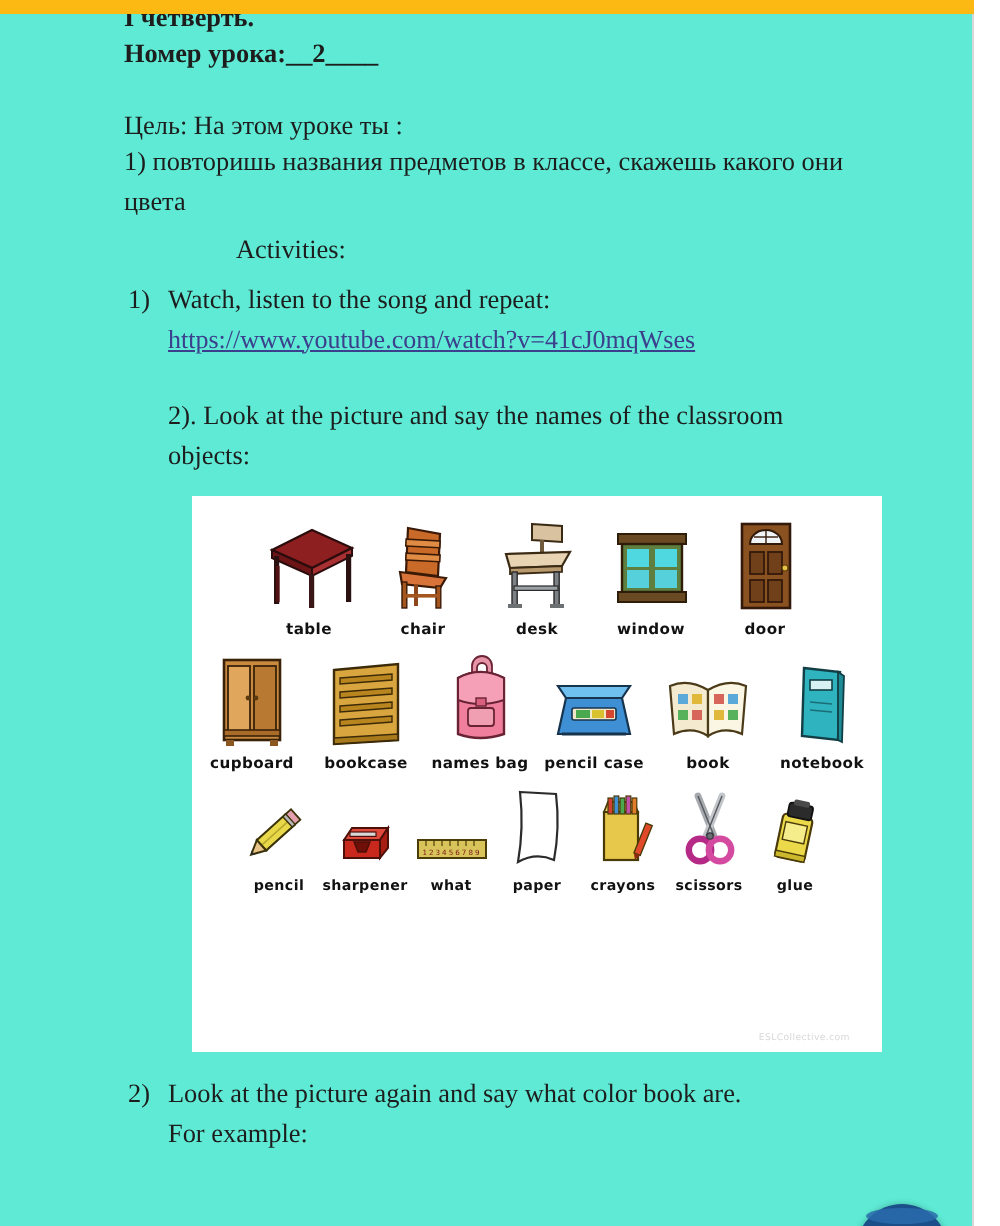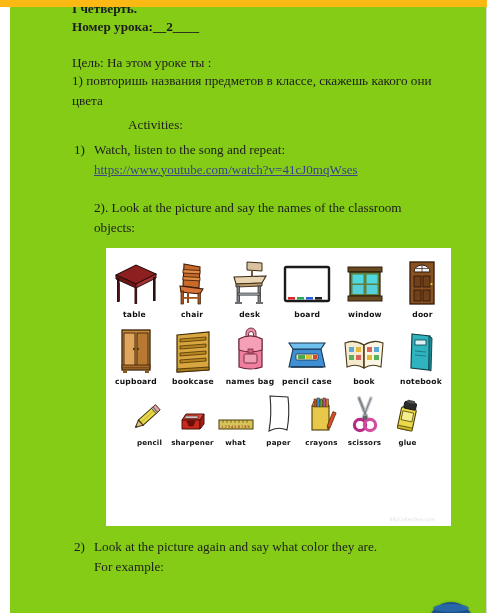--- a/index.html
+++ b/index.html
@@ -33,24 +33,24 @@
     width: 13px;
     height: 613px;
     background: #ffffff;
     border-left: 1px solid #d7d7d7;
     z-index: 30;
   }
 
   
   #page-sheet {
     position: absolute;
-    top: 0; left: 10px;
+    top: 0; left: 0;
     width: 487px;
     height: 613px;
-    background: #84cc16;
+    background: #5eead4;
     overflow: hidden;
   }
 
   .line {
     font-size: 13.2px;
     line-height: 19.5px;
     white-space: nowrap;
   }
   .line.wrap { white-space: normal; }
   .bold { font-weight: bold; }
@@ -122,21 +122,21 @@
     color: #000000;
     padding-top: 8px;
   }
 
   .poster-row {
     display: flex;
     justify-content: center;
     align-items: flex-end;
     margin-top: 8px;
   }
-  .poster-row.r1 { margin-top: 12px; justify-content: space-between; }
+  .poster-row.r1 { margin-top: 12px; }
 
   .cell {
     text-align: center;
     flex: 0 0 auto;
   }
   .r1 .cell, .r2 .cell { width: 57px; }
   .r3 .cell { width: 43px; }
 
   .art {
     height: 46px;
@@ -261,33 +261,20 @@
             <rect x="8" y="26" width="2.6" height="17" fill="#7d8185" stroke="#2b2b2b" stroke-width="0.7"></rect>
             <rect x="29" y="26" width="2.6" height="17" fill="#7d8185" stroke="#2b2b2b" stroke-width="0.7"></rect>
             <rect x="9" y="33" width="22" height="2.2" fill="#9aa0a4" stroke="#2b2b2b" stroke-width="0.6"></rect>
             <rect x="6" y="42" width="7" height="2" fill="#6c7073"></rect>
             <rect x="27" y="42" width="7" height="2" fill="#6c7073"></rect>
           </svg>
         </div>
         <div class="cap">desk</div>
       </div>
 
-      <div class="cell">
-        <div class="art">
-          <svg width="48" height="42" viewBox="0 0 48 42">
-            <rect x="2" y="3" width="44" height="34" rx="1.5" fill="#fdfdfd" stroke="#1b1b1b" stroke-width="2.4"></rect>
-            <rect x="5" y="6" width="38" height="26" fill="#ffffff"></rect>
-            <rect x="5" y="33" width="7" height="2.6" fill="#d42b2b"></rect>
-            <rect x="14" y="33" width="7" height="2.6" fill="#2aa85c"></rect>
-            <rect x="23" y="33" width="7" height="2.6" fill="#2b5fd4"></rect>
-            <rect x="32" y="33" width="7" height="2.6" fill="#222222"></rect>
-          </svg>
-        </div>
-        <div class="cap">board</div>
-      </div>
 
       <div class="cell">
         <div class="art">
           <svg width="40" height="44" viewBox="0 0 40 44">
             <rect x="3" y="5" width="34" height="5" fill="#6a4a22" stroke="#2e1d08" stroke-width="1"></rect>
             <rect x="5" y="10" width="30" height="24" fill="#5e7f3f" stroke="#2e1d08" stroke-width="1.2"></rect>
             <rect x="7.5" y="12.5" width="11" height="9" fill="#4fd8e0"></rect>
             <rect x="21.5" y="12.5" width="11" height="9" fill="#4fd8e0"></rect>
             <rect x="7.5" y="23" width="11" height="9" fill="#56d0da"></rect>
             <rect x="21.5" y="23" width="11" height="9" fill="#56d0da"></rect>
@@ -519,21 +506,21 @@
         <div class="cap">glue</div>
       </div>
 
     </div>
 
     <div id="watermark">ESLCollective.com</div>
   </div>
 
   <div id="act-3">
     <div class="line">
-      <span class="marker">2)</span><span>Look at the picture again and say what color they are.</span>
+      <span class="marker">2)</span><span>Look at the picture again and say what color book are.</span>
     </div>
     <div class="line" id="act-3-sub">For example:</div>
   </div>
 
 </div>
 
 <div id="top-bar"></div>
 <div id="right-gutter"></div>
 <div id="fab"></div>
 

